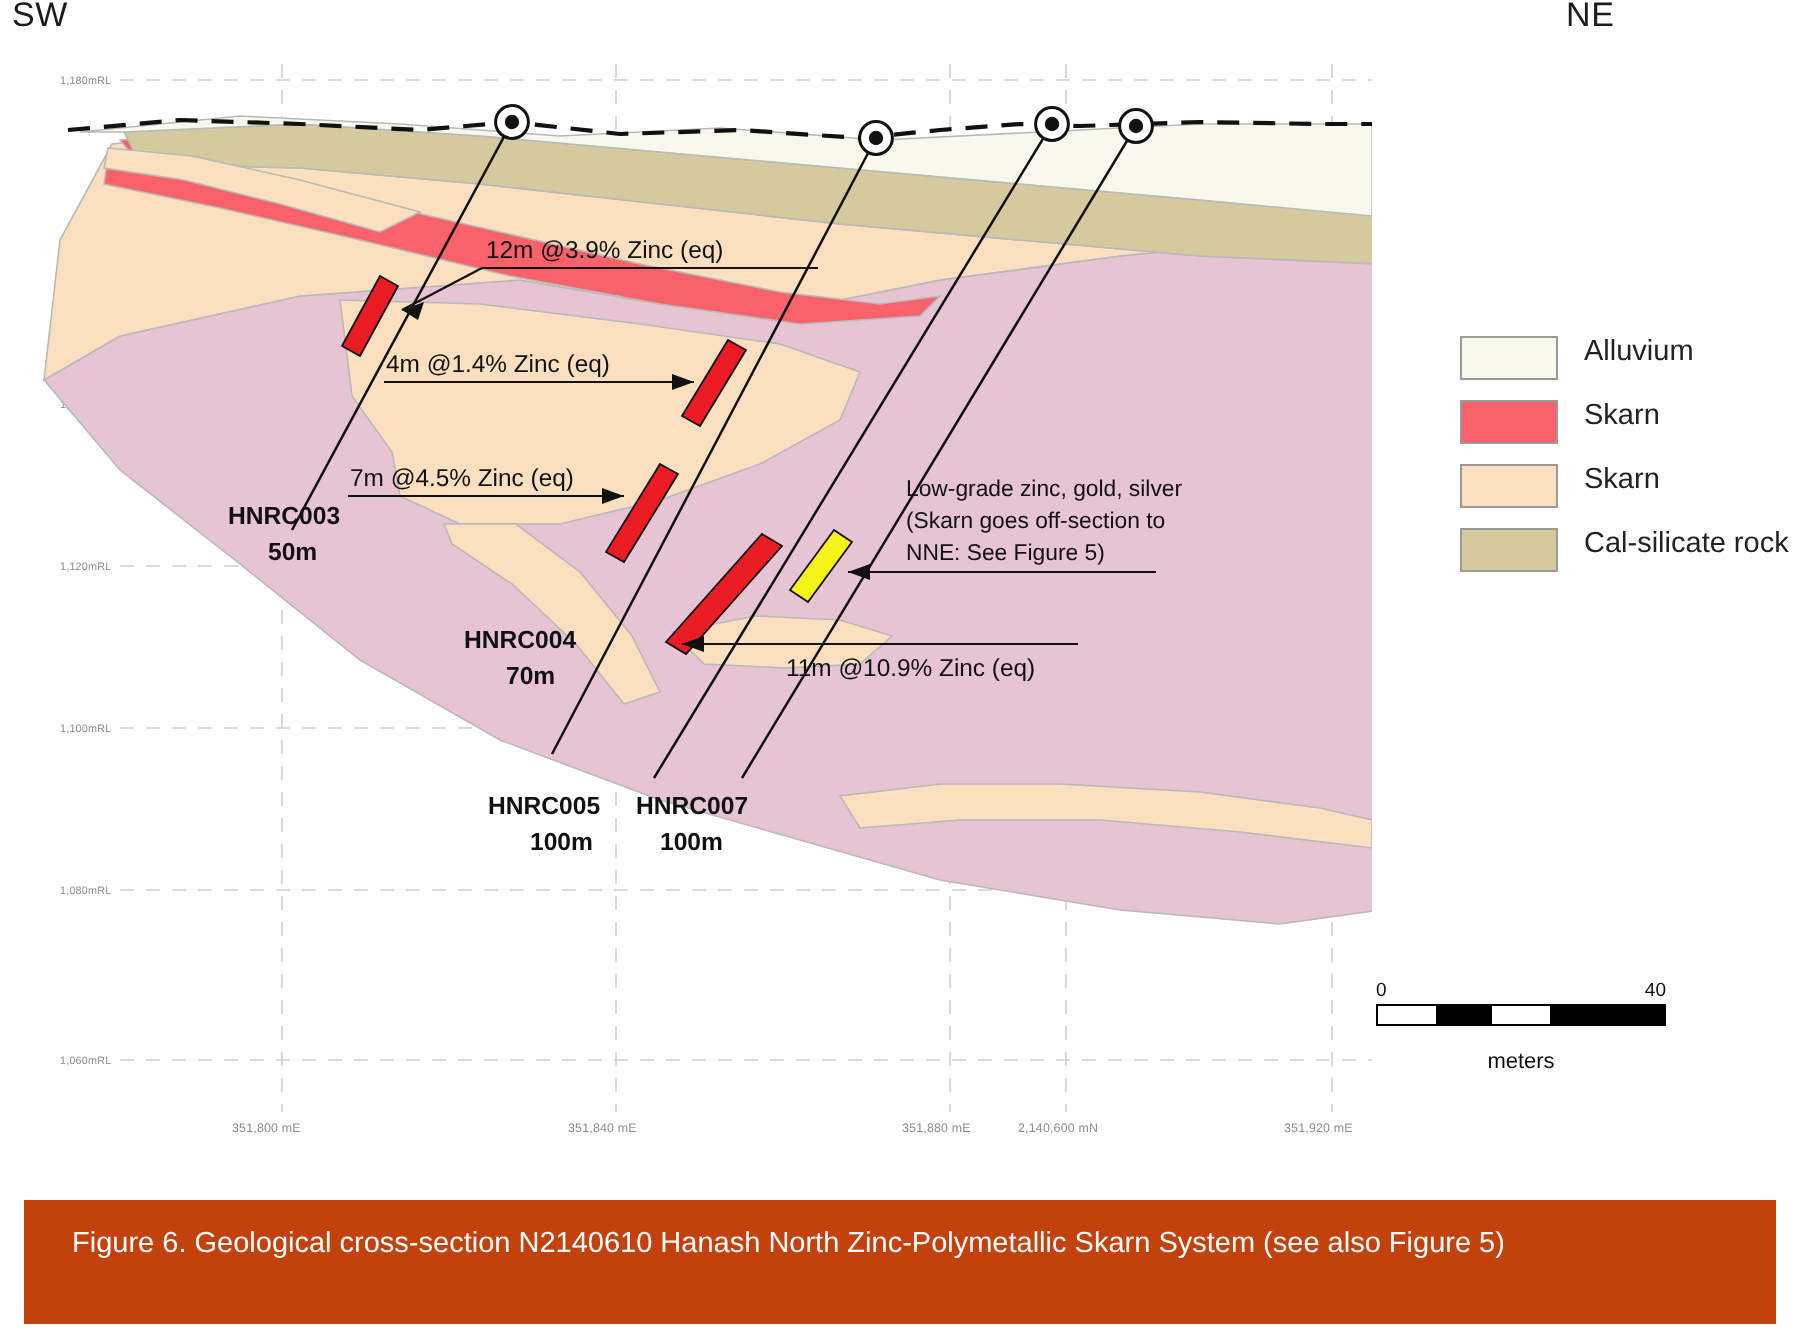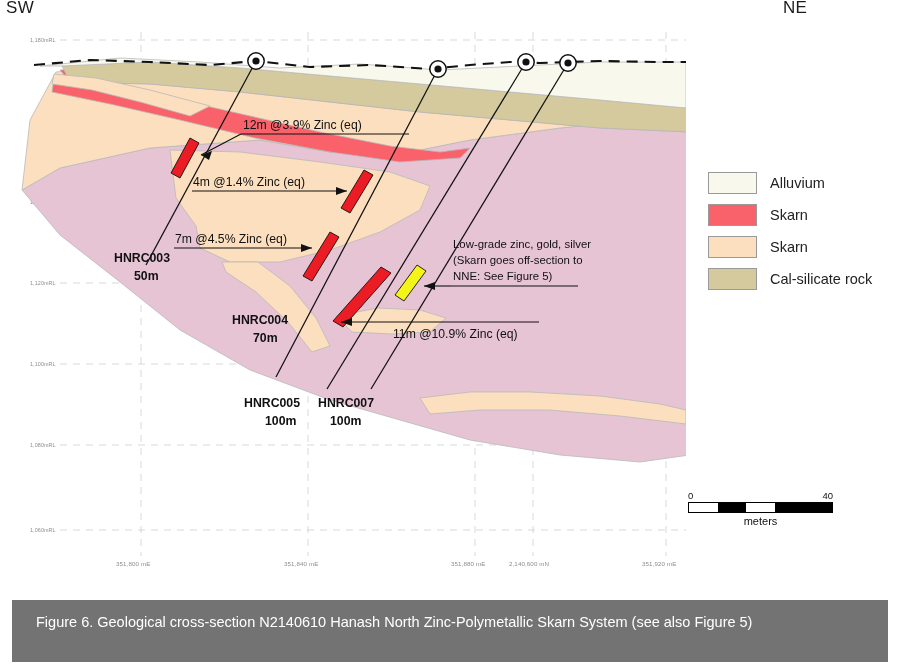--- a/index.html
+++ b/index.html
@@ -36,23 +36,24 @@
 
   
   #legend {
     position: absolute;
     left: 708px;
     top: 168px;
     width: 190px;
   }
   .legend-row {
     display: flex;
-    align-items: center;
+    align-items: flex-start;
     height: 30px;
     margin-bottom: 2px;
+    margin-left: 22px;
   }
   .legend-swatch {
     width: 49px;
     height: 22px;
     border: 1px solid #9a9a9a;
     box-sizing: border-box;
     flex: 0 0 auto;
   }
   .legend-label {
     margin-left: 13px;
@@ -81,32 +82,32 @@
     height: 11px;
     border: 1px solid #000;
     box-sizing: border-box;
   }
   .sb-seg { flex: 1 1 auto; }
   .sb-white { background: #ffffff; }
   .sb-black { background: #000000; }
   .sb-units {
     text-align: center;
     font-size: 11px;
-    margin-top: 2px;
+    margin-top: 12px;
     color: #111;
   }
 
   
   #caption {
     position: absolute;
     left: 12px;
     top: 600px;
     width: 876px;
     height: 62px;
-    background: #737373;
+    background: #c2410c;
     box-sizing: border-box;
     padding: 11px 24px 0 24px;
   }
   #caption-text {
     color: #ffffff;
     font-size: 14.5px;
     line-height: 1.55;
   }
 
   

